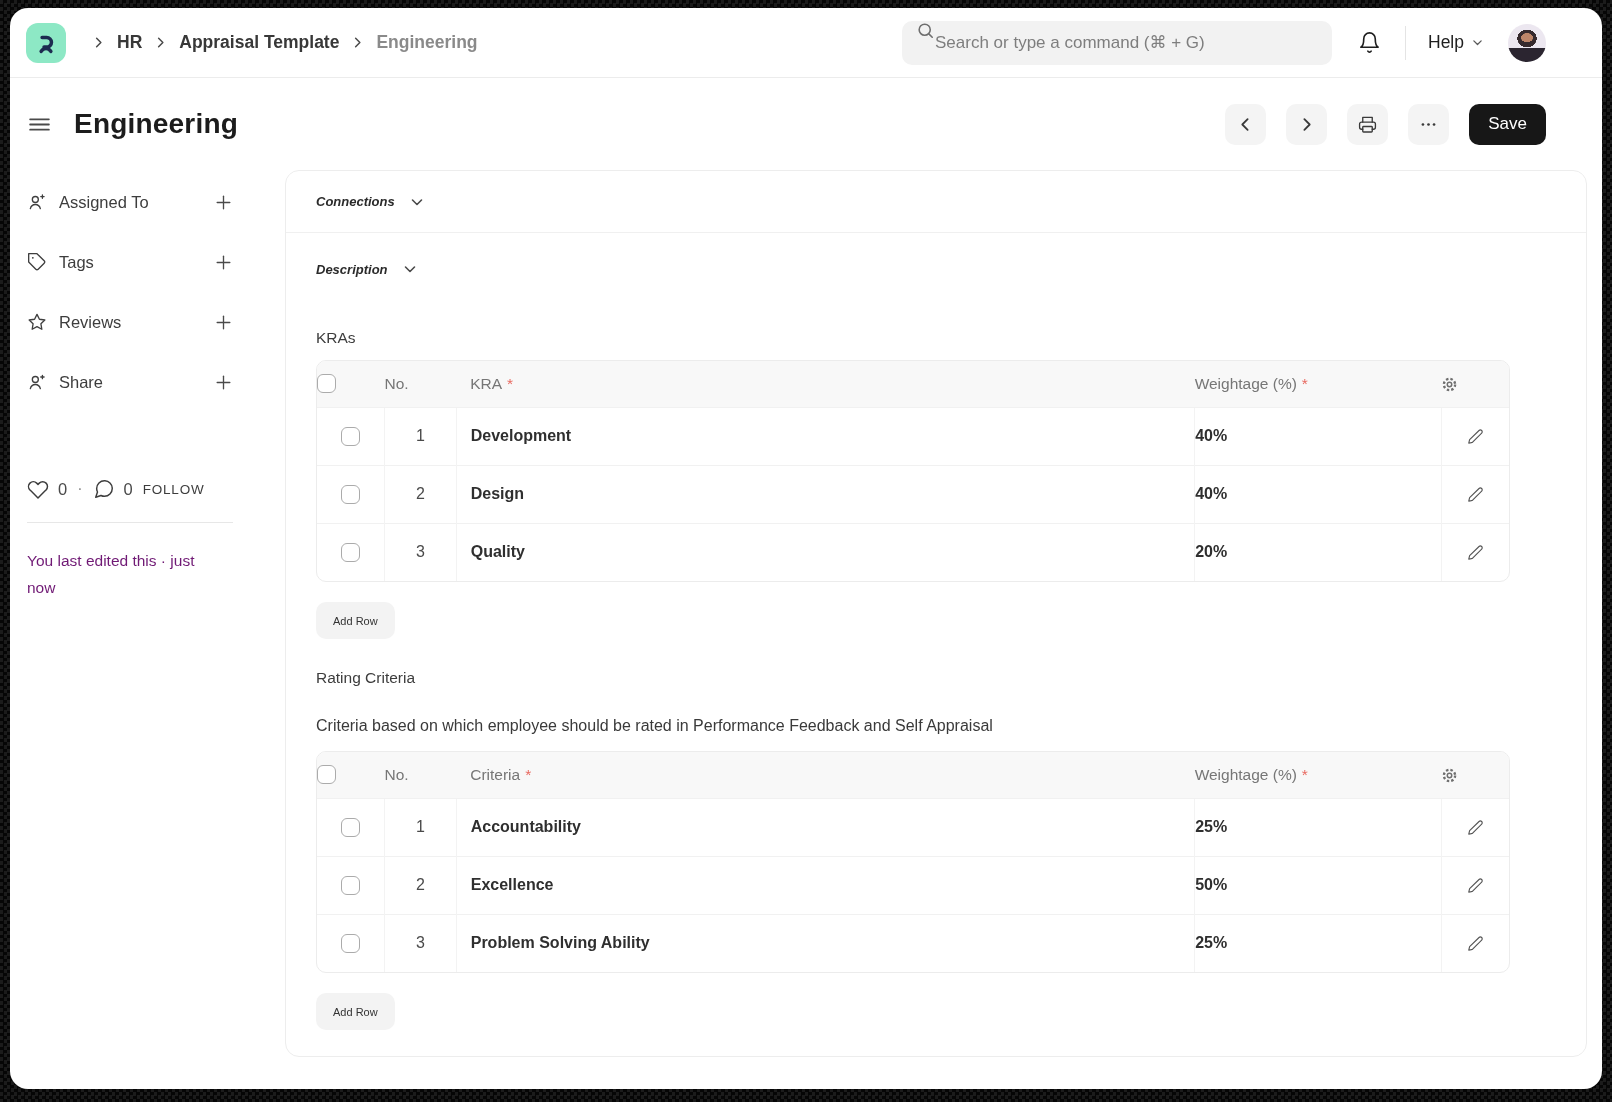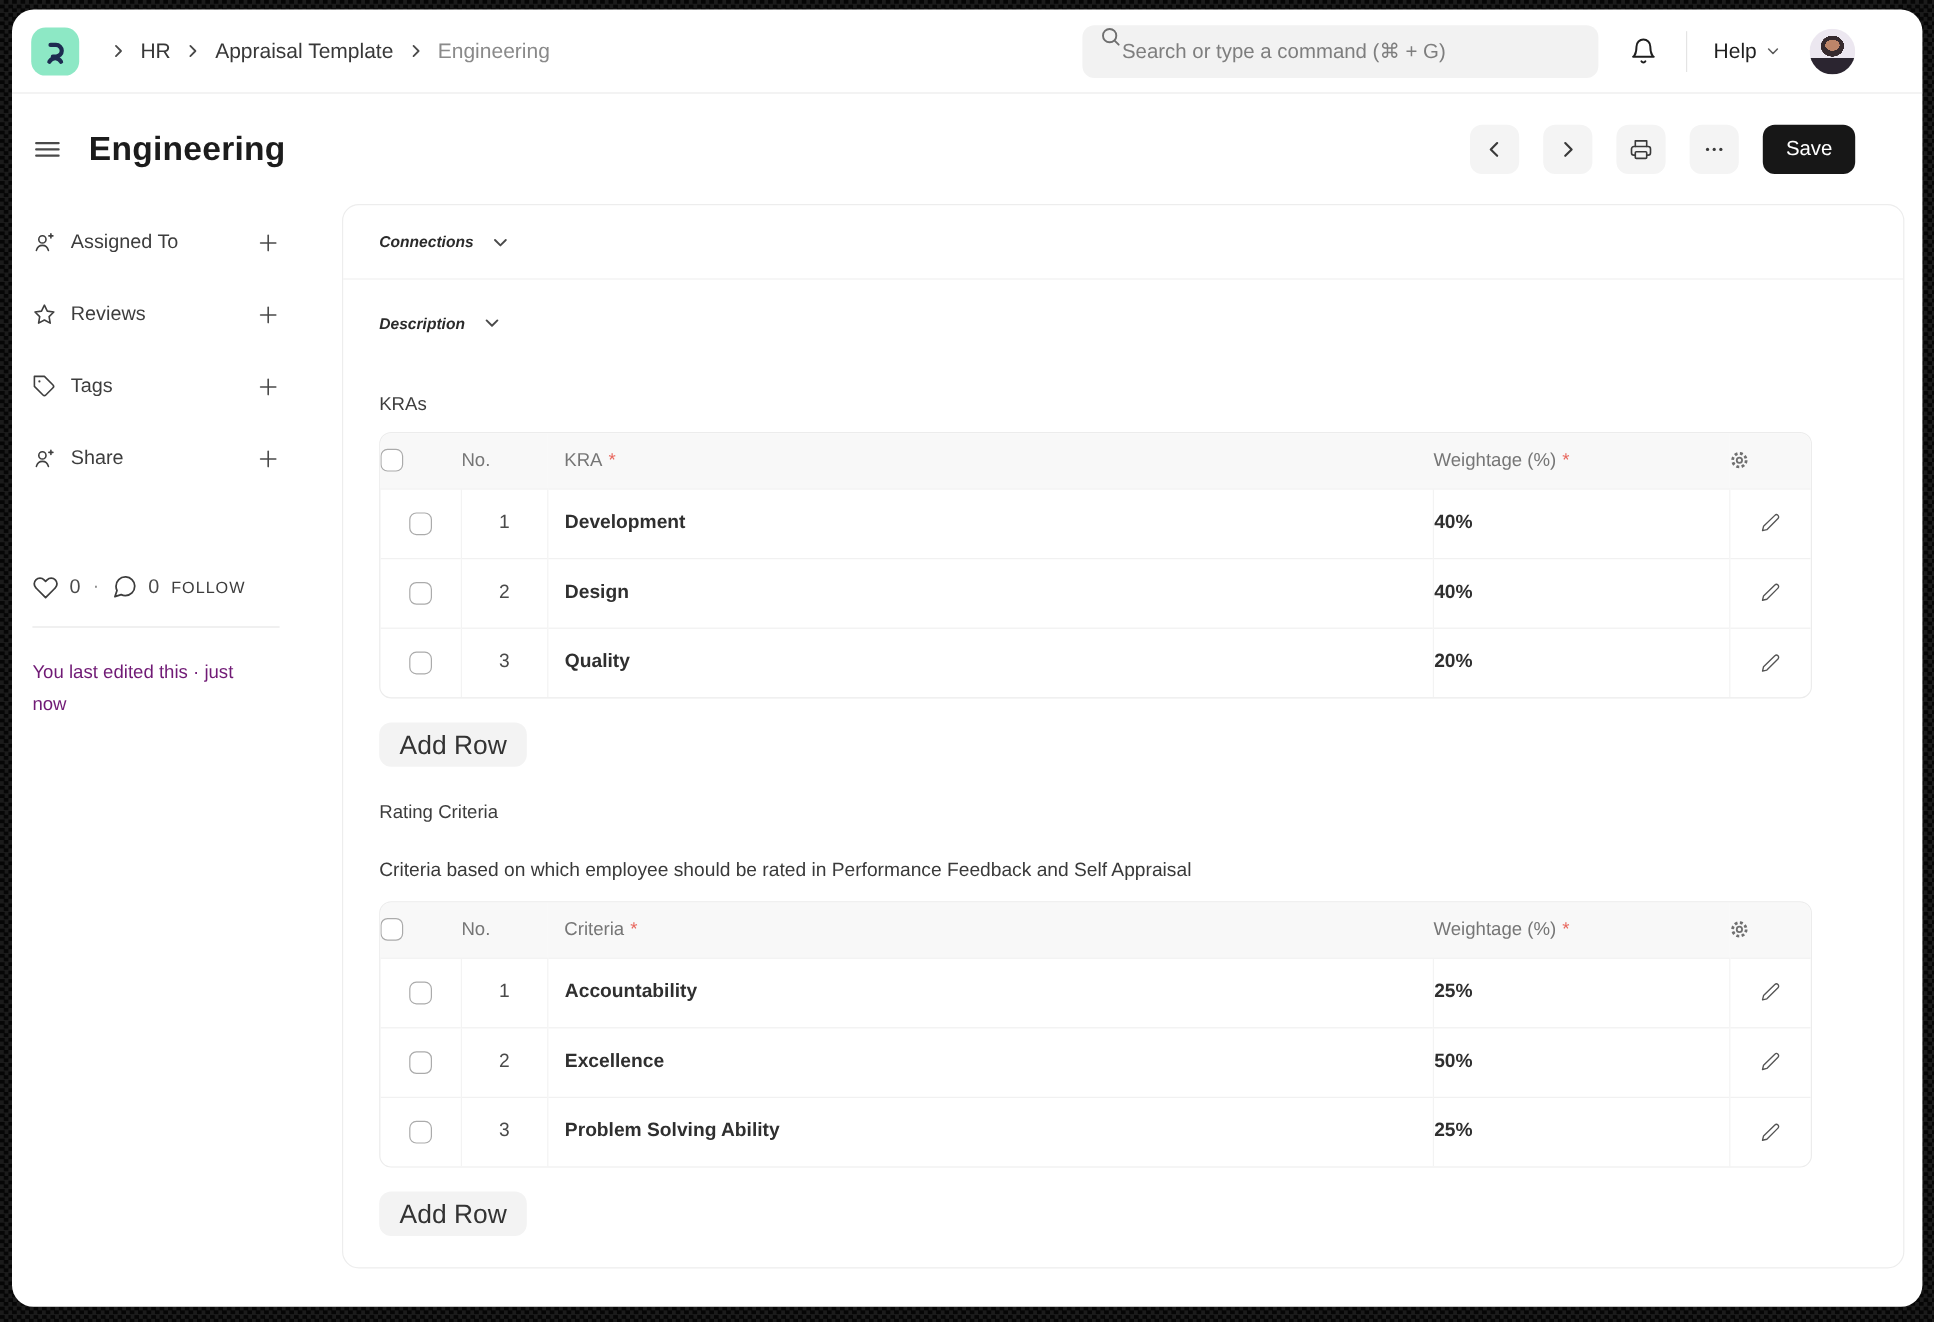--- a/index.html
+++ b/index.html
@@ -12,21 +12,21 @@
   .canvas {
     position:absolute; left:10px; top:8px; right:10px; bottom:13px;
     background:#fff; border-radius:18px; overflow:hidden;
   }
   svg { display:block; }
 
   
   .navbar { height:70px; border-bottom:1px solid #ECECEC; display:flex; align-items:center; padding:0 56px 0 16px; }
   .logo { width:40px; height:40px; border-radius:12px; background:#8DE8C5; display:flex; align-items:center; justify-content:center; cursor:pointer; }
   .crumbs { display:flex; align-items:center; margin-left:14px; font-size:17.5px; color:#383838; }
-  .crumb { cursor:pointer; }
+  .crumb { cursor:pointer;font-weight:bold; }
   .crumb-sep { color:#4a4a4a; margin:0 11px; display:flex; }
   .crumb-current { color:#8a8a8a; }
   .searchbar {
     margin-left:auto; width:430px; height:44px; background:#F2F2F2; border-radius:10px;
     display:flex; padding:0 14px; 
   }
   .searchbar input {
     border:none; outline:none; background:transparent; flex:1;
     font-family:inherit; font-size:17px; color:#333;
   }
@@ -100,21 +100,21 @@
   .td-name { font-weight:700; color:#2f2f2f; padding-left:14px; }
   .grid th.th-name { padding-left:14px; }
   .td-weight { font-weight:700; color:#2f2f2f; }
   .checkbox {
     width:19px; height:19px; border:1.4px solid #ABABAB; border-radius:6px;
     display:inline-block; background:#fff; cursor:pointer; vertical-align:middle;
   }
   .cell-icon-btn { background:none; border:none; color:#555; cursor:pointer; display:inline-flex; vertical-align:middle; }
   .add-row-btn {
     margin-top:20px; background:#F3F3F3; border:none; border-radius:10px; height:37px; padding:0 17px;
-    font-family:inherit; font-size:22px; color:#333; cursor:pointer;
+    font-family:inherit; font-size:11px; color:#333; cursor:pointer;
   }
   .rating-block { margin-top:30px; }
   .spacer-bottom { height:26px; }
 </style>
 </head>
 <body>
 
 <div class="canvas">
 
   <div class="navbar">
@@ -242,39 +242,39 @@
         <button class="side-plus">
           <svg width="19" height="19" viewBox="0 0 24 24" stroke="currentColor" stroke-width="1.7" stroke-linecap="round">
               <line x1="12" y1="4" x2="12" y2="20"></line>
               <line x1="4" y1="12" x2="20" y2="12"></line>
             </svg>
         </button>
       </div>
       <div class="side-item">
         <span class="icn">
           <svg width="20" height="20" viewBox="0 0 24 24" fill="none" stroke="currentColor" stroke-width="1.6" stroke-linejoin="round">
-              <path d="M12 2.8l2.9 5.9 6.5.9-4.7 4.6 1.1 6.5L12 17.6l-5.8 3.1 1.1-6.5L2.6 9.6l6.5-.9L12 2.8z"></path>
-            </svg>
-        </span>
-        <span class="lbl">Reviews</span>
+              <path d="M20.6 13.4l-7.2 7.2a2 2 0 0 1-2.8 0L2 12V2h10l8.6 8.6a2 2 0 0 1 0 2.8z"></path>
+              <circle cx="7" cy="7" r="1.1" fill="currentColor" stroke="none"></circle>
+            </svg>
+        </span>
+        <span class="lbl">Tags</span>
         <button class="side-plus">
           <svg width="19" height="19" viewBox="0 0 24 24" stroke="currentColor" stroke-width="1.7" stroke-linecap="round">
               <line x1="12" y1="4" x2="12" y2="20"></line>
               <line x1="4" y1="12" x2="20" y2="12"></line>
             </svg>
         </button>
       </div>
       <div class="side-item">
         <span class="icn">
           <svg width="20" height="20" viewBox="0 0 24 24" fill="none" stroke="currentColor" stroke-width="1.6" stroke-linejoin="round">
-              <path d="M20.6 13.4l-7.2 7.2a2 2 0 0 1-2.8 0L2 12V2h10l8.6 8.6a2 2 0 0 1 0 2.8z"></path>
-              <circle cx="7" cy="7" r="1.1" fill="currentColor" stroke="none"></circle>
-            </svg>
-        </span>
-        <span class="lbl">Tags</span>
+              <path d="M12 2.8l2.9 5.9 6.5.9-4.7 4.6 1.1 6.5L12 17.6l-5.8 3.1 1.1-6.5L2.6 9.6l6.5-.9L12 2.8z"></path>
+            </svg>
+        </span>
+        <span class="lbl">Reviews</span>
         <button class="side-plus">
           <svg width="19" height="19" viewBox="0 0 24 24" stroke="currentColor" stroke-width="1.7" stroke-linecap="round">
               <line x1="12" y1="4" x2="12" y2="20"></line>
               <line x1="4" y1="12" x2="20" y2="12"></line>
             </svg>
         </button>
       </div>
       <div class="side-item">
         <span class="icn">
           <svg width="20" height="20" viewBox="0 0 24 24" fill="none" stroke="currentColor" stroke-width="1.6" stroke-linecap="round">

